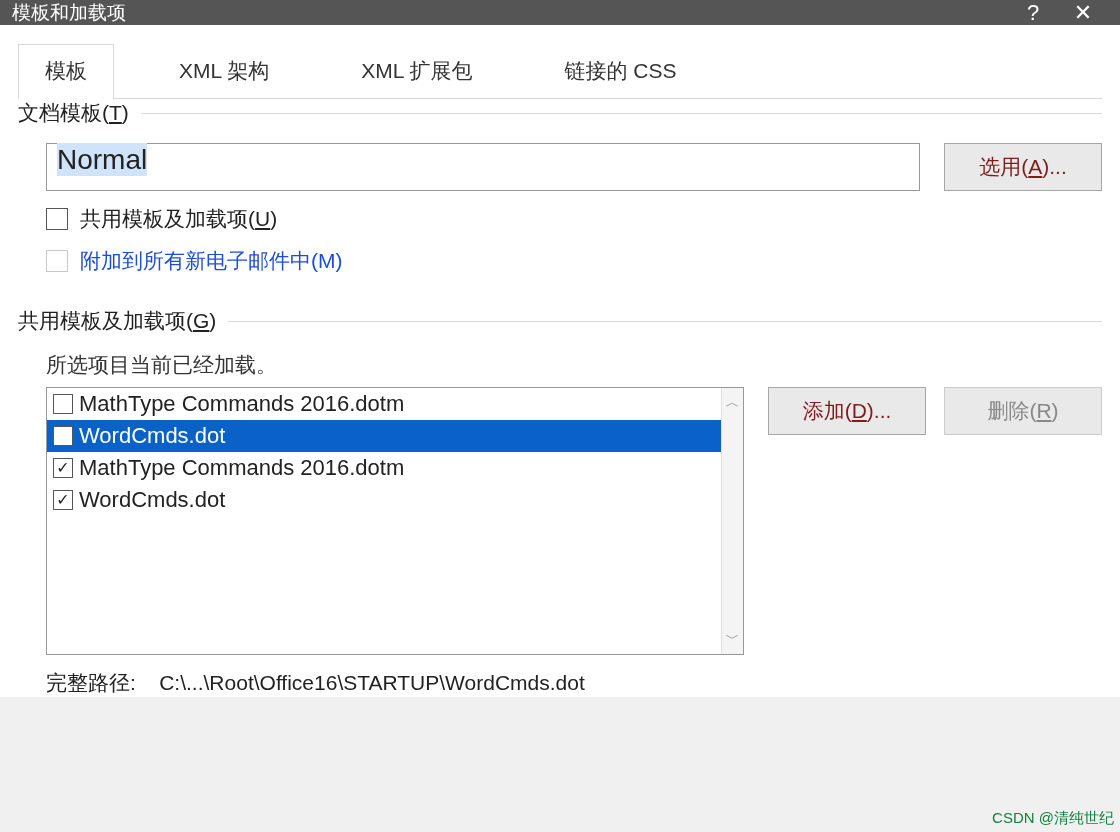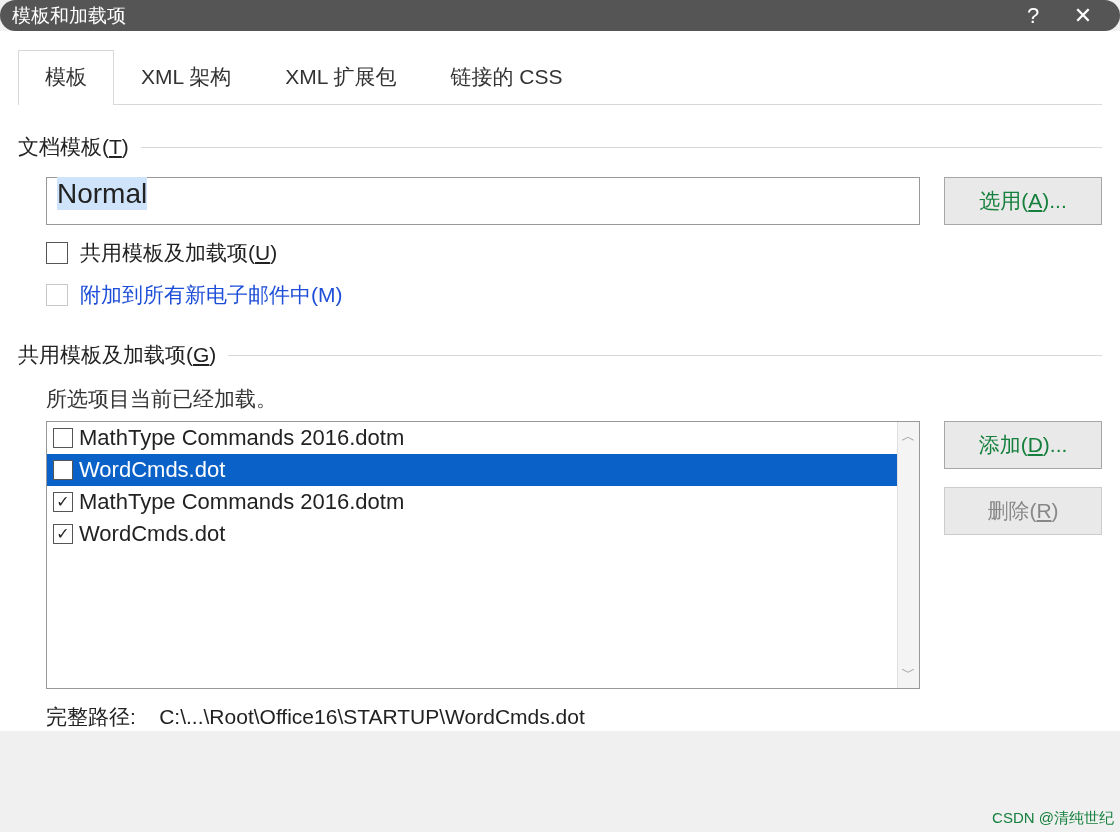--- a/index.html
+++ b/index.html
@@ -6,45 +6,44 @@
 body {
   font-family: "Microsoft YaHei", "Segoe UI", sans-serif;
   background: #f0f0f0;
   width: 1120px;
   height: 832px;
   overflow: hidden;
 }
 .titlebar {
   background: #555;
   color: #fff;
-  height: 31px;
+  height: 25px;
   display: flex;
   align-items: center;
   padding: 0 12px;
   font-size: 19px;
-  border-radius: 19px;
 }
 .titlebar-title { flex: 1; }
 .titlebar-btn {
   width: 50px;
   height: 40px;
   display: flex;
   align-items: center;
   justify-content: center;
   font-size: 22px;
   cursor: pointer;
 }
 .dialog-body {
   background: #fff;
   padding: 18px 18px 0 18px;
 }
 .tabstrip {
   display: flex;
   border-bottom: 1px solid #d8d8d8;
-  margin-bottom: 28px;
+  gap: 38px;
 }
 .tab {
   padding: 12px 26px 14px 26px;
   font-size: 21px;
   color: #333;
   border: 1px solid transparent;
   border-bottom: none;
   cursor: pointer;
   position: relative;
   top: 1px;
@@ -81,21 +80,21 @@
   padding: 1px 0;
 }
 .btn {
   min-width: 158px;
   height: 48px;
   background: #e9e9e9;
   border: 1px solid #a7a7a7;
   font-size: 21px;
   padding: 0 18px;
   cursor: pointer;
-  color: #15803d;
+  color: #7f1d1d;
 }
 .btn.disabled {
   color: #888;
   border-color: #ccc;
 }
 .chk-row {
   display: flex;
   align-items: center;
   margin: 0 0 14px 28px;
   font-size: 21px;
@@ -150,21 +149,21 @@
   background: #f4f4f4;
   border-left: 1px solid #e0e0e0;
   display: flex;
   flex-direction: column;
   align-items: center;
   justify-content: space-between;
   color: #999;
   font-size: 14px;
   padding: 6px 0;
 }
-.side-btns { display: flex; flex-direction: column; gap: 18px; }
+.side-btns { display: flex; flex-direction: row; gap: 18px; }
 .subtext {
   margin: 14px 0 0 28px;
   font-size: 21px;
   color: #333;
 }
 .full-path {
   margin: 14px 0 0 28px;
   font-size: 21px;
   color: #222;
 }

